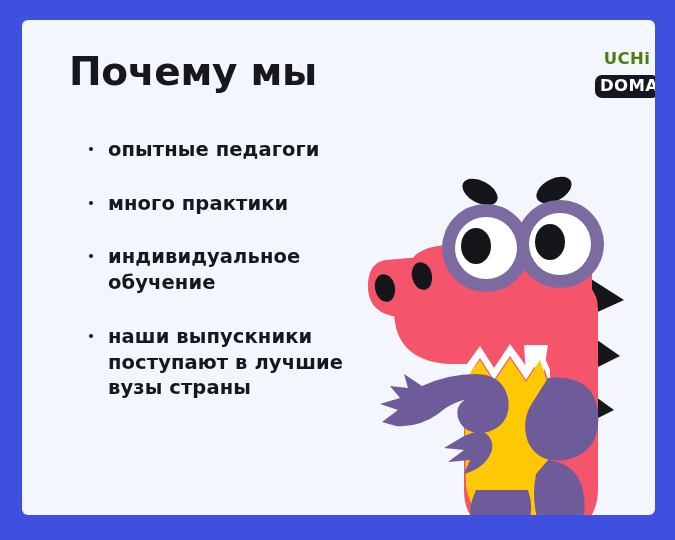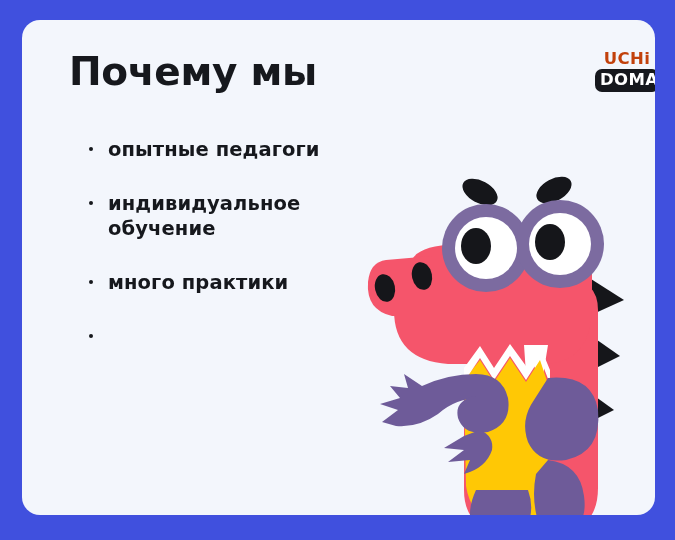--- a/index.html
+++ b/index.html
@@ -17,21 +17,21 @@
   }
 
   
   #card {
     position: absolute;
     left: 22px;
     top: 20px;
     width: 633px;
     height: 495px;
     background: #F3F6FC;
-    border-radius: 18px;
+    border-radius: 6px;
     overflow: hidden;
   }
 
   
   #title {
     position: absolute;
     left: 47px;
     top: 32px;
     font-size: 39px;
     font-weight: 700;
@@ -47,25 +47,25 @@
     left: 573px;
     top: 30px;
     width: 64px;
     text-align: center;
     user-select: none;
   }
   #logo-top {
     font-size: 16.5px;
     font-weight: 700;
     letter-spacing: 0.4px;
-    color: #c2410c;
+    color: #4d7c0f;
     line-height: 1.05;
   }
   #logo-badge {
-    margin-top: 2px;
+    margin-top: 8px;
     background: #16181D;
     color: #ffffff;
     border-radius: 7px;
     font-size: 16.5px;
     font-weight: 700;
     letter-spacing: 0.4px;
     padding: 2px 5px 3px 5px;
     line-height: 1.05;
   }
 
@@ -132,28 +132,29 @@
       <div id="logo-badge">DOMA</div>
     </div>
 
     <div id="bullets">
       <div class="bullet">
         <span class="dot"></span>
         <span>опытные педагоги</span>
       </div>
       <div class="bullet">
         <span class="dot"></span>
+        <span>много практики</span>
+      </div>
+      <div class="bullet">
+        <span class="dot"></span>
         <span>индивидуальное обучение</span>
       </div>
       <div class="bullet">
         <span class="dot"></span>
-        <span>много практики</span>
-      </div>
-      <div class="bullet">
-        <span class="dot"></span>
+        <span>наши выпускники поступают в лучшие вузы страны</span>
       </div>
     </div>
 
     <div id="dino">
       <svg viewBox="0 0 310 375" xmlns="http://www.w3.org/2000/svg">
 
         <g>
           <polygon points="228,112 272,140 228,160" fill="#15161A"></polygon>
           <polygon points="228,168 268,196 228,216" fill="#15161A"></polygon>
           <polygon points="226,224 262,250 226,268" fill="#15161A"></polygon>

